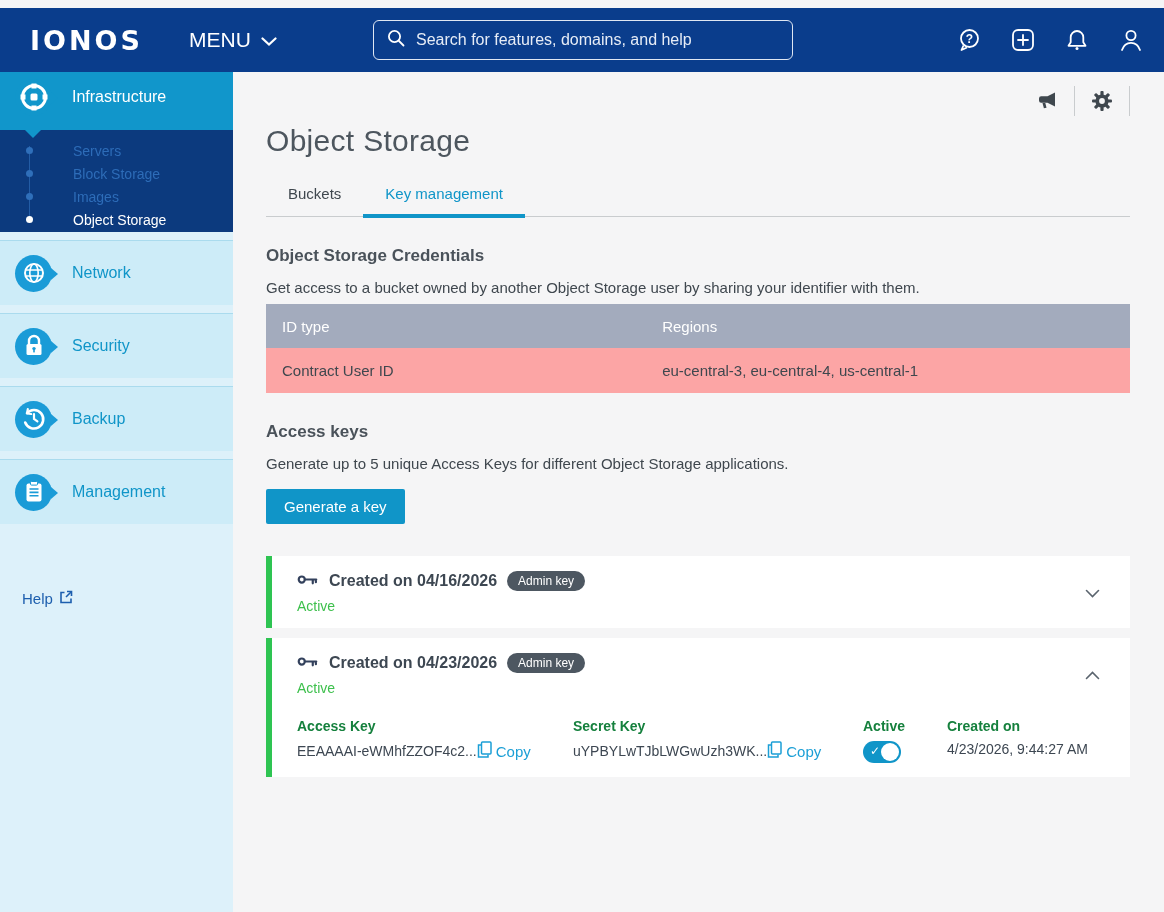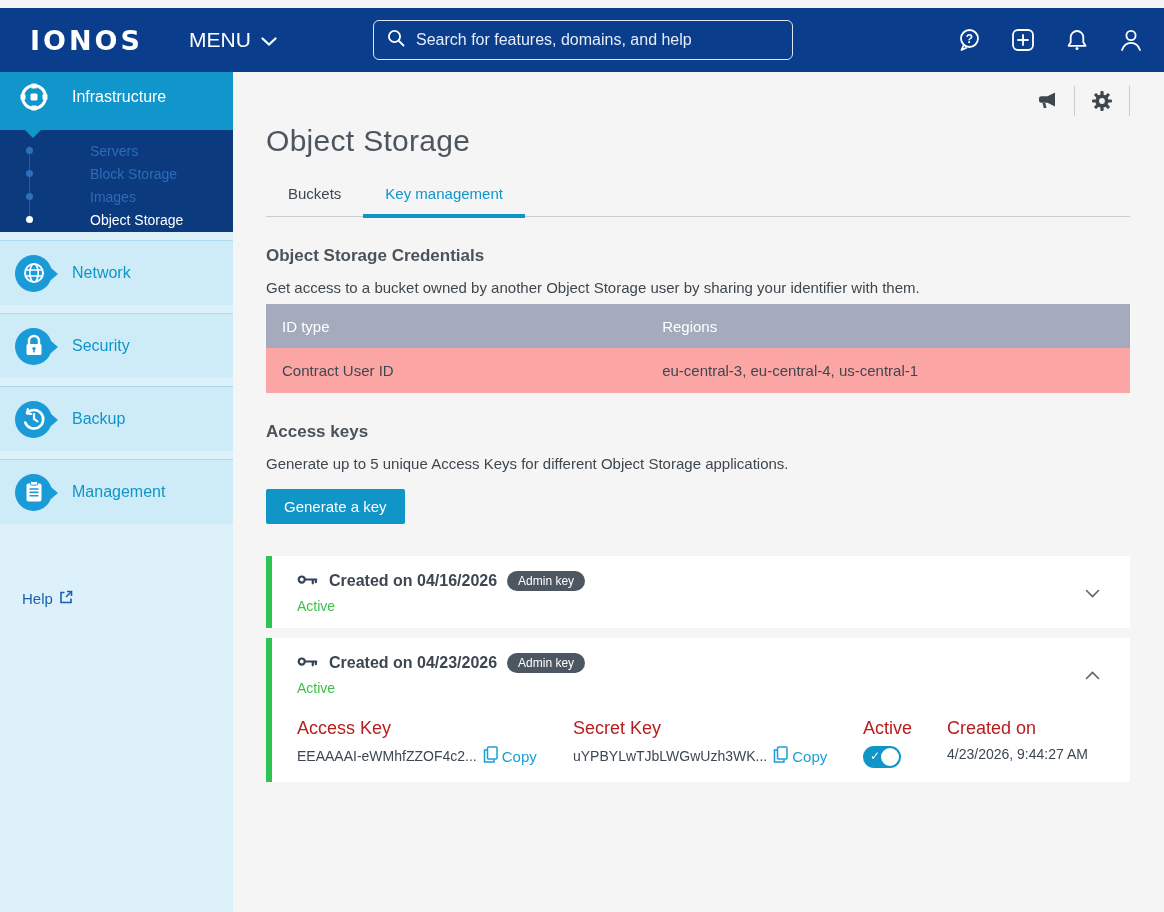--- a/index.html
+++ b/index.html
@@ -24,21 +24,21 @@
   .icon-bubble::after { content:""; position:absolute; right:-6px; top:13px; border-top:6px solid transparent; border-bottom:6px solid transparent; border-left:7px solid #1a9bd7; }
   .side-infra .icon-bubble { background:#1196cb; }
   .side-infra .icon-bubble::after { border-left-color:#1196cb; }
   .side-label { margin-left:20px; font-size:16px; }
   .side-infra .side-label { color:#fff; }
   .submenu { position:relative; height:102px; background:#0c3a7e; padding-top:9px; }
   .submenu .notch { position:absolute; top:0; left:25px; width:0; height:0; border-left:8px solid transparent; border-right:8px solid transparent; border-top:8px solid #1196cb; }
   .submenu .vline { position:absolute; left:29px; top:16px; height:70px; width:1px; background:rgba(47,111,186,.65); }
   .subitem { position:relative; height:23px; display:flex; align-items:center; cursor:pointer; }
   .subitem .dot { width:7px; height:7px; border-radius:50%; background:#2f6fba; margin-left:26px; z-index:2; }
-  .subitem .slabel { margin-left:57px; font-size:14px; color:#2d6cb8; }
+  .subitem .slabel { margin-left:40px; font-size:14px; color:#2d6cb8; }
   .subitem.active .dot { background:#fff; }
   .subitem.active .slabel { color:#fff; }
   .side-item { height:65px; background:#cdecf8; display:flex; align-items:center; border-top:1px solid #aadbee; cursor:pointer;margin-top:8px; }
   .side-item:first-of-type { border-top:none; }
   .side-item .side-label { color:#1095c8; font-size:16px; }
   .side-help { margin:66px 0 0 22px; display:inline-flex; align-items:center; gap:6px; color:#1d5fae; font-size:15px; cursor:pointer; }
 
   
   .main { position:absolute; top:64px; left:233px; width:931px; height:848px; background:#f5f5f6; padding:0 34px 0 33px; }
   .page-icons { display:flex; align-items:center; justify-content:flex-end; gap:14px; margin-top:24px; height:26px; }
@@ -57,22 +57,22 @@
   table.cred .col1 { width:44%; }
   .gen-btn { margin-top:17px; display:inline-block; background:#1095c8; color:#fff; border:none; font-size:15px; font-family:inherit; padding:9px 18px; border-radius:2px; cursor:pointer; }
   .cards { margin-top:32px; }
   .key-card { position:relative; background:#fff; border-left:6px solid #2ec452; padding:15px 30px 14px 25px; margin-bottom:10px; }
   .kc-head { display:flex; align-items:center; gap:10px; }
   .kc-title { font-size:16px; font-weight:700; color:#3d4752; }
   .kc-badge { background:#4d5761; color:#fff; font-size:12px; padding:3px 11px; border-radius:11px; }
   .kc-status { margin-top:7px; font-size:14px; color:#3ec04d; }
   .kc-chevron { position:absolute; right:30px; top:28px; cursor:pointer; }
   .kc-details { display:flex; margin-top:22px; }
-  .kc-col-label { font-size:18px; font-weight:400; color:#b91c1c; }
-  .kc-col-val { margin-top:7px; font-size:14px; color:#3d4752; display:flex; align-items:center; gap:6px; }
+  .kc-col-label { font-size:14px; font-weight:700; color:#15803d; }
+  .kc-col-val { margin-top:7px; font-size:14px; color:#3d4752; display:flex; align-items:center; }
   .col-access { width:276px; }
   .col-secret { width:290px; }
   .col-active { width:84px; }
   .copy-link { display:inline-flex; align-items:center; gap:4px; color:#1b9fd6; font-size:15px; cursor:pointer; }
   .toggle { position:relative; width:38px; height:22px; border-radius:11px; background:#1095c8; cursor:pointer; }
   .toggle .knob { position:absolute; right:2px; top:2px; width:18px; height:18px; border-radius:50%; background:#fff; }
   .toggle .tick { position:absolute; left:7px; top:3px; color:#fff; font-size:12px; font-weight:700; }
   .del-highlight { display:inline-block; border:6px solid #2bc42b; margin-top:10px; margin-left:1px; }
   .del-btn { display:flex; align-items:center; gap:9px; background:#fff; border:1px solid #1095c8; color:#1095c8; font-size:15px; font-family:inherit; padding:8px 17px 8px 15px; cursor:pointer; }
 </style>

